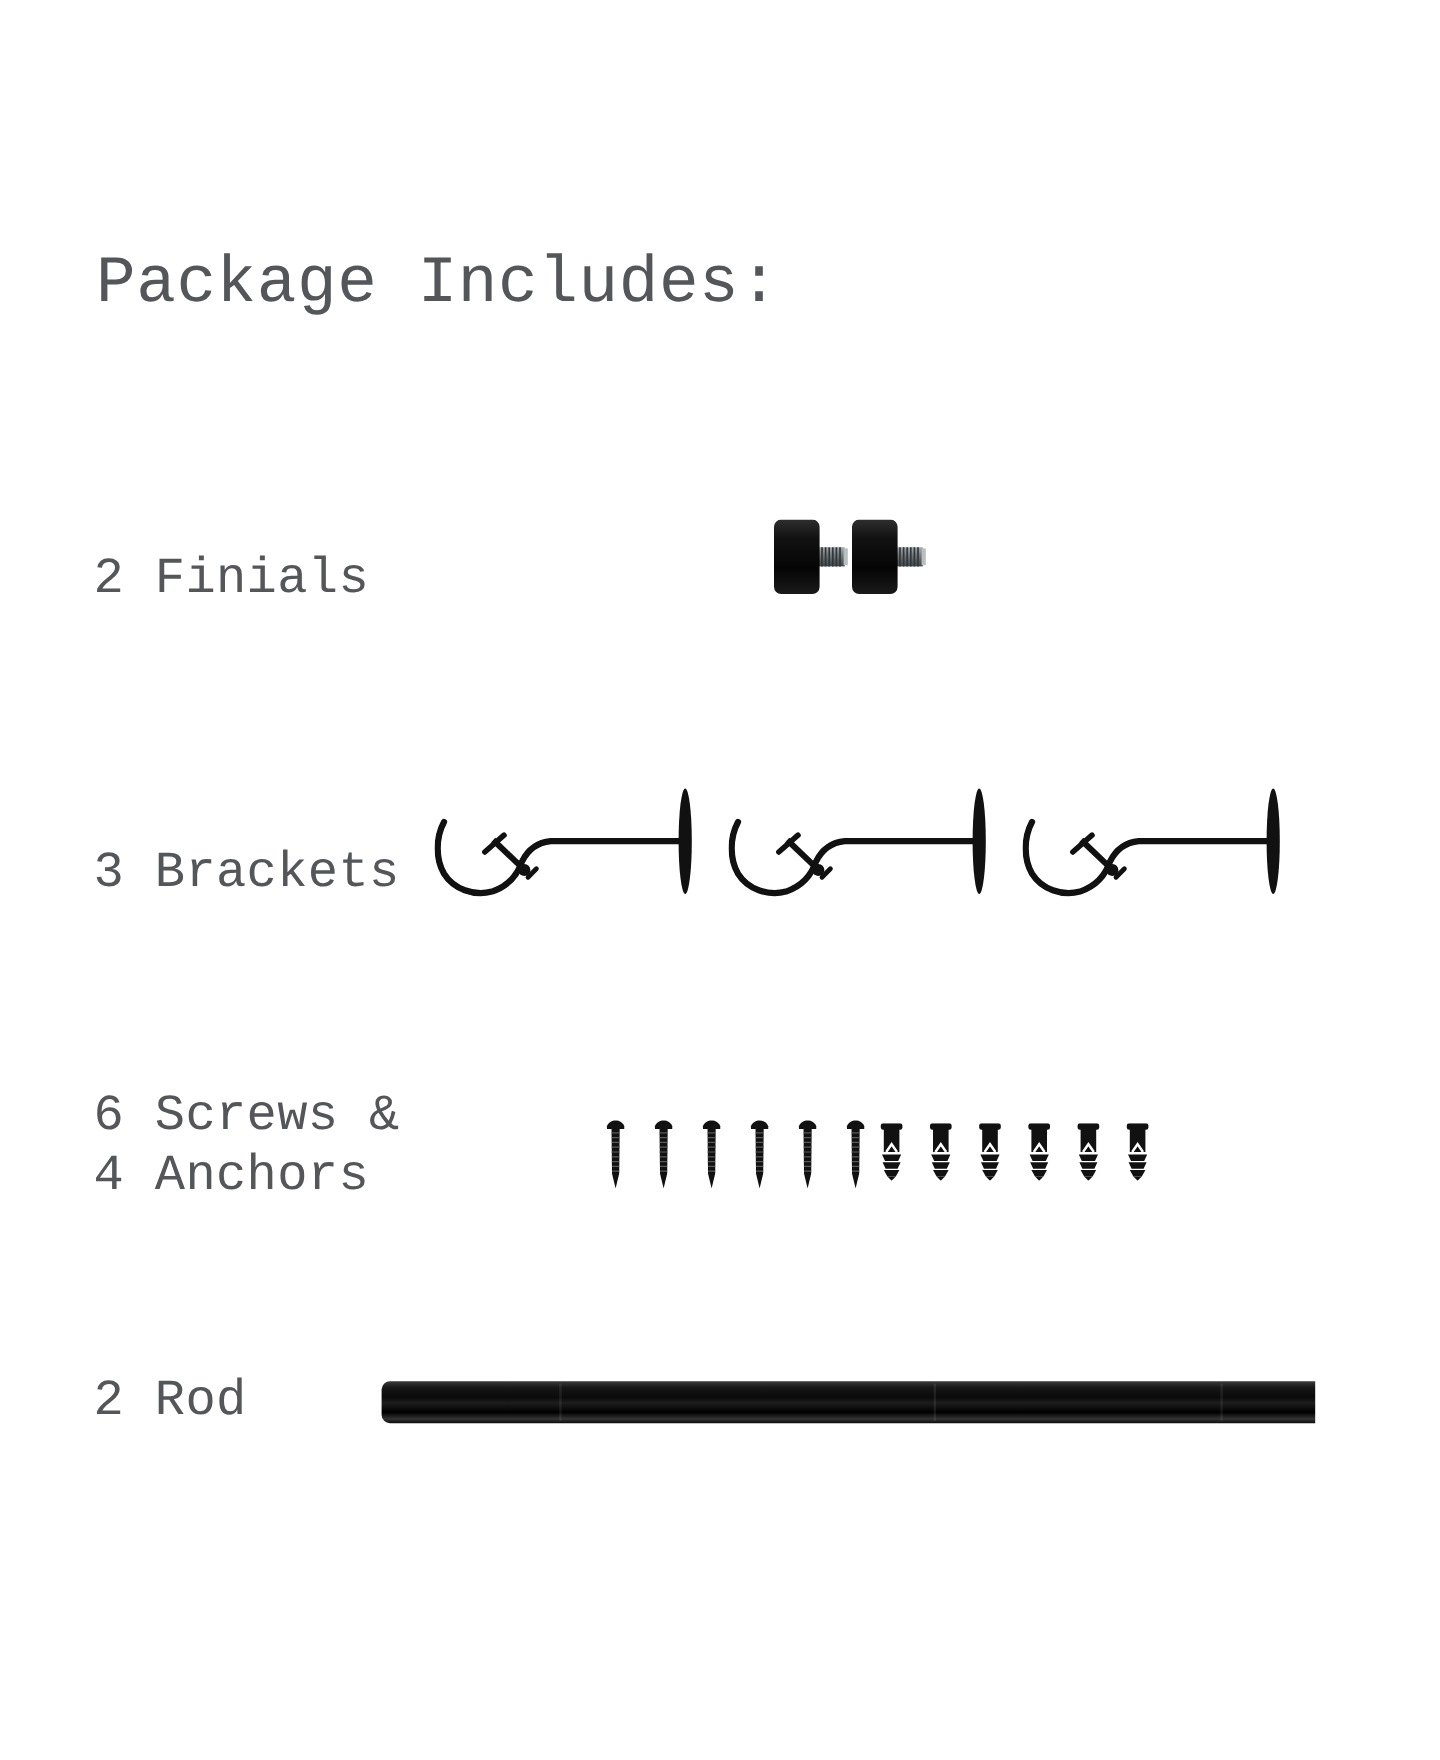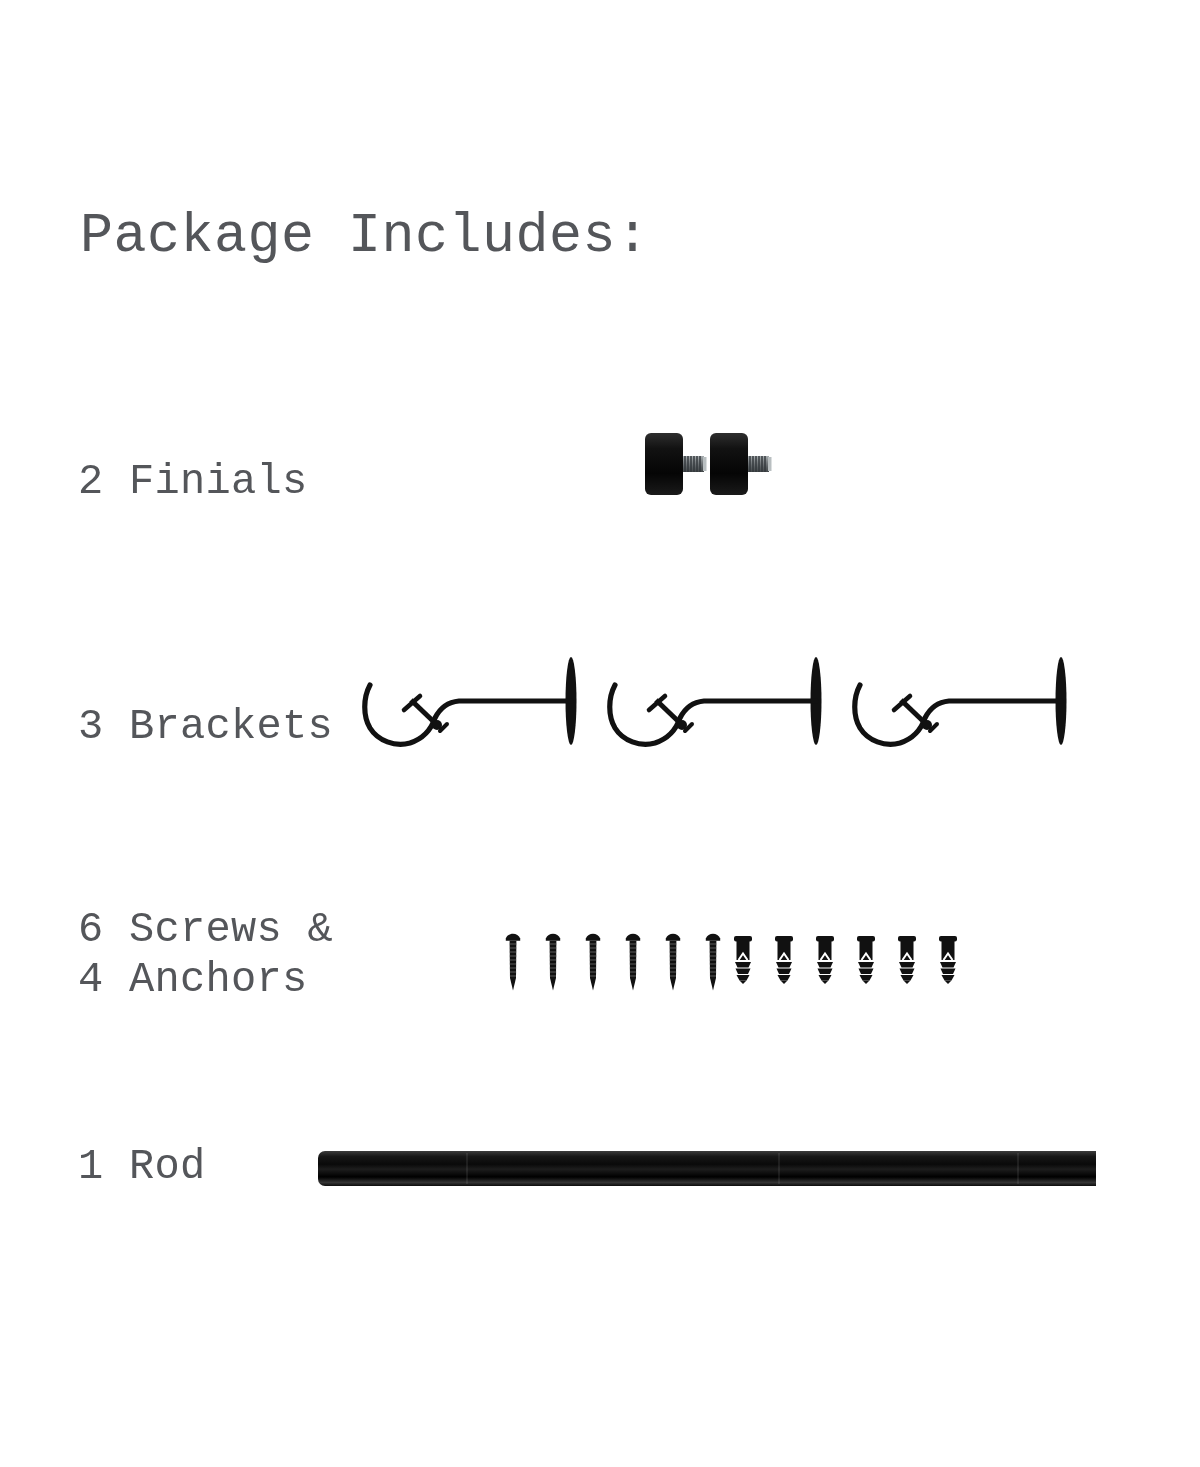--- a/index.html
+++ b/index.html
@@ -176,20 +176,20 @@
         <use href="#anchor-shape"></use>
       </svg>
       <svg class="hw" width="20" height="48" viewBox="0 0 20 48">
         <use href="#anchor-shape"></use>
       </svg>
       <svg class="hw" width="20" height="48" viewBox="0 0 20 48">
         <use href="#anchor-shape"></use>
       </svg>
     </div>
 
-  <div class="item-label lbl-rod">1 Rod</div>
+  <div class="item-label lbl-rod">2 Rod</div>
   <div class="rod">
     <div class="rod-seam seam-1"></div>
     <div class="rod-seam seam-2"></div>
     <div class="rod-seam seam-3"></div>
   </div>
 
 </div>
 
 </body></html>

